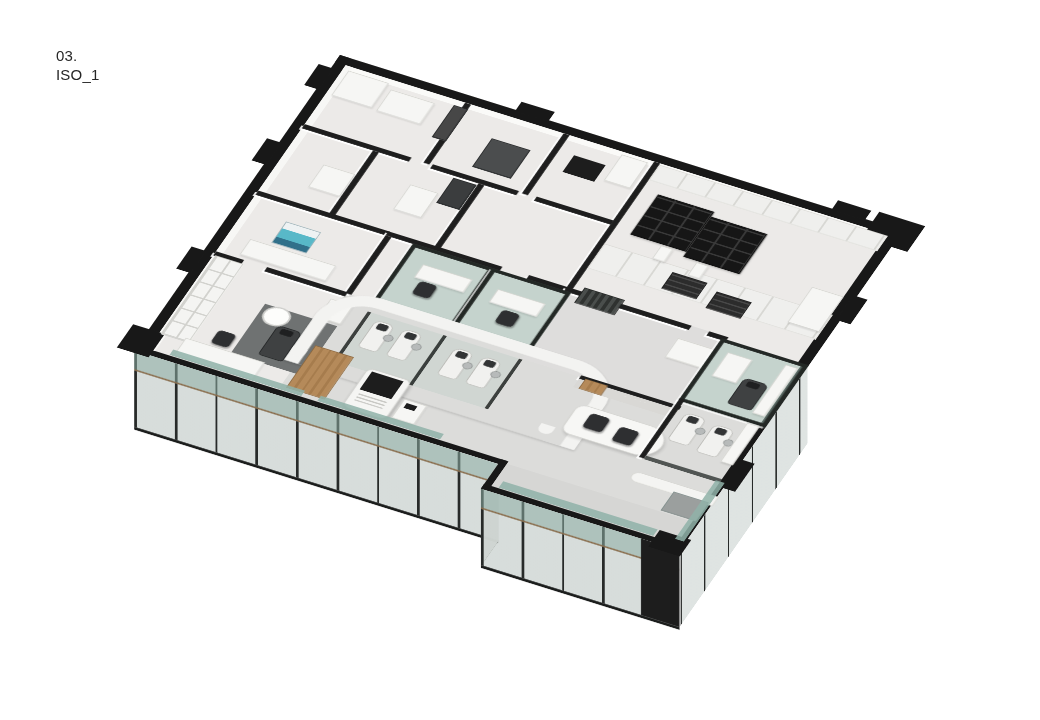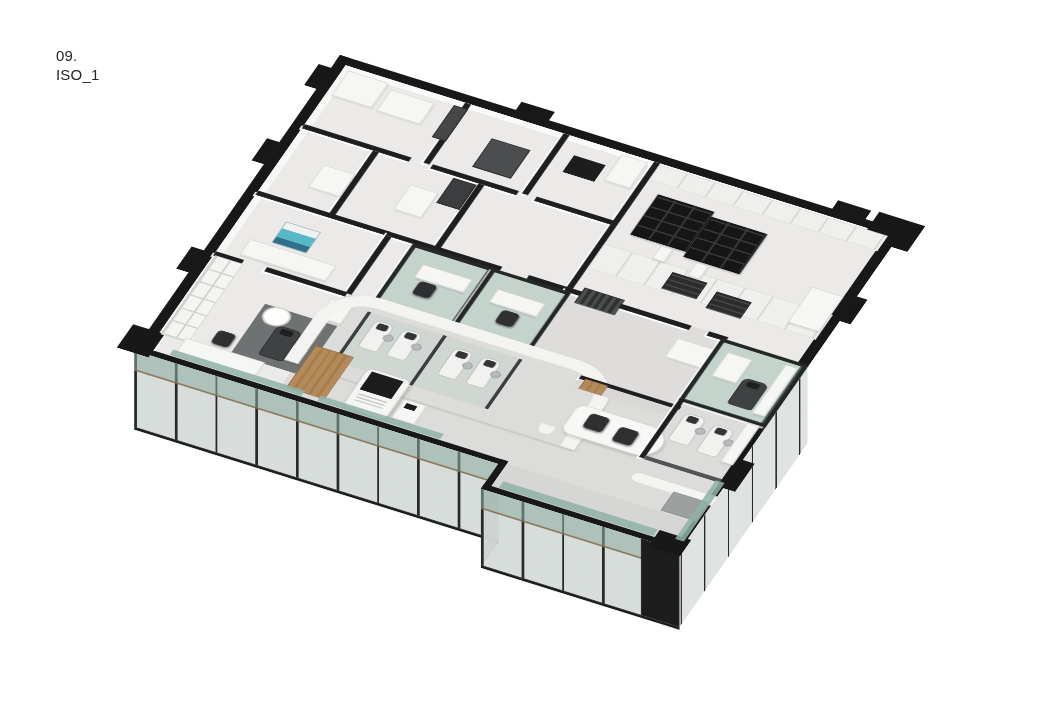--- a/index.html
+++ b/index.html
@@ -46,21 +46,21 @@
   .curtain{background:
     repeating-linear-gradient(90deg,#272a29 0 3px,rgba(150,165,160,.38) 3px 46px);
     border-bottom:4px solid #1b1d1c;}
   .curtain .band{position:absolute;left:0;top:0;width:100%;height:26px;background:rgba(140,172,162,.55);border-bottom:2px solid #8a6a48;}
   .curtain-y{background:repeating-linear-gradient(0deg,#272a29 0 3px,rgba(160,175,170,.34) 3px 58px);}
 </style>
 </head>
 <body>
 
 <div class="abs" id="page-label">
-  <div>09.</div>
+  <div>03.</div>
   <div>ISO_1</div>
 </div>
 
 <div class="abs" id="scene-wrap">
 <div class="abs" id="plan">
 
   <div class="abs fl" style="left:160px;top:330px;width:480px;height:170px"></div>
   <div class="abs fl" style="left:368px;top:225px;width:175px;height:120px;background:#dedddc"></div>
   <div class="abs fl" style="left:414px;top:498px;width:226px;height:44px;background:#d6d6d4"></div>
 

